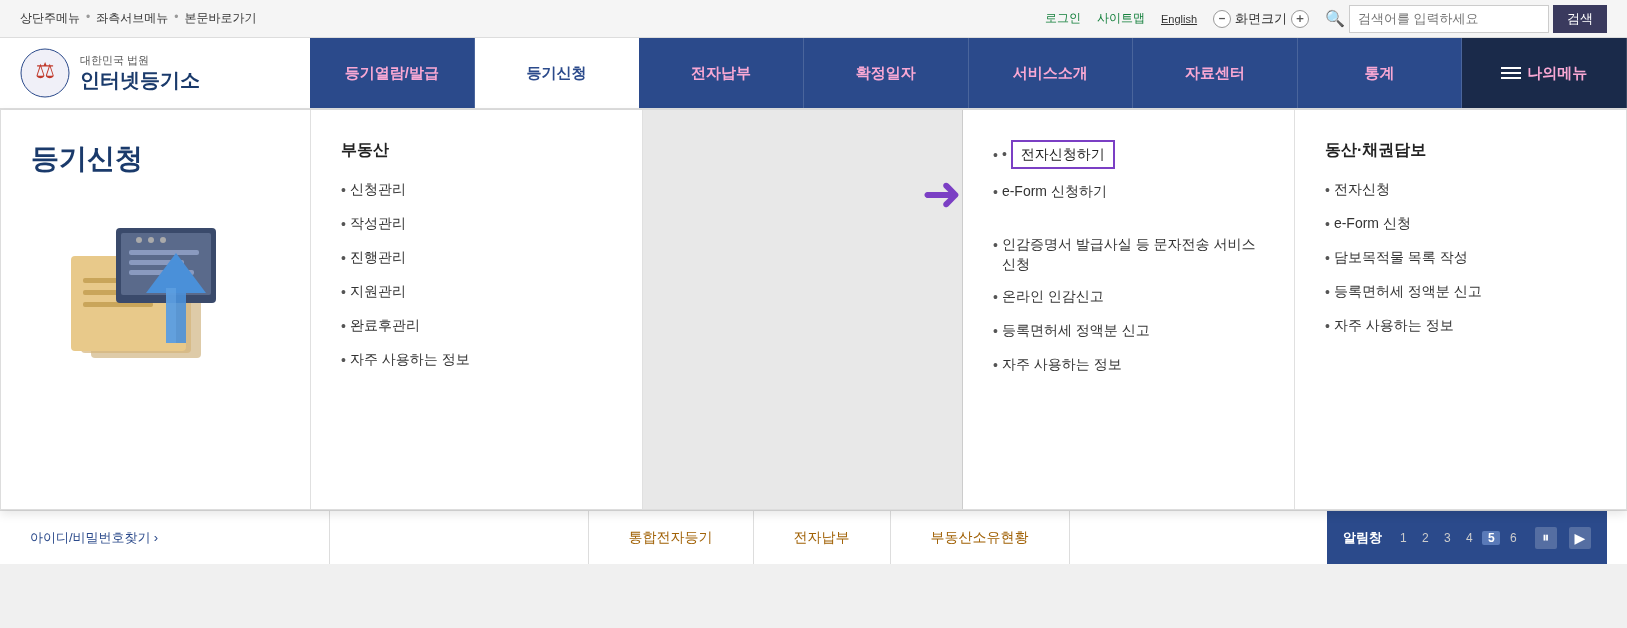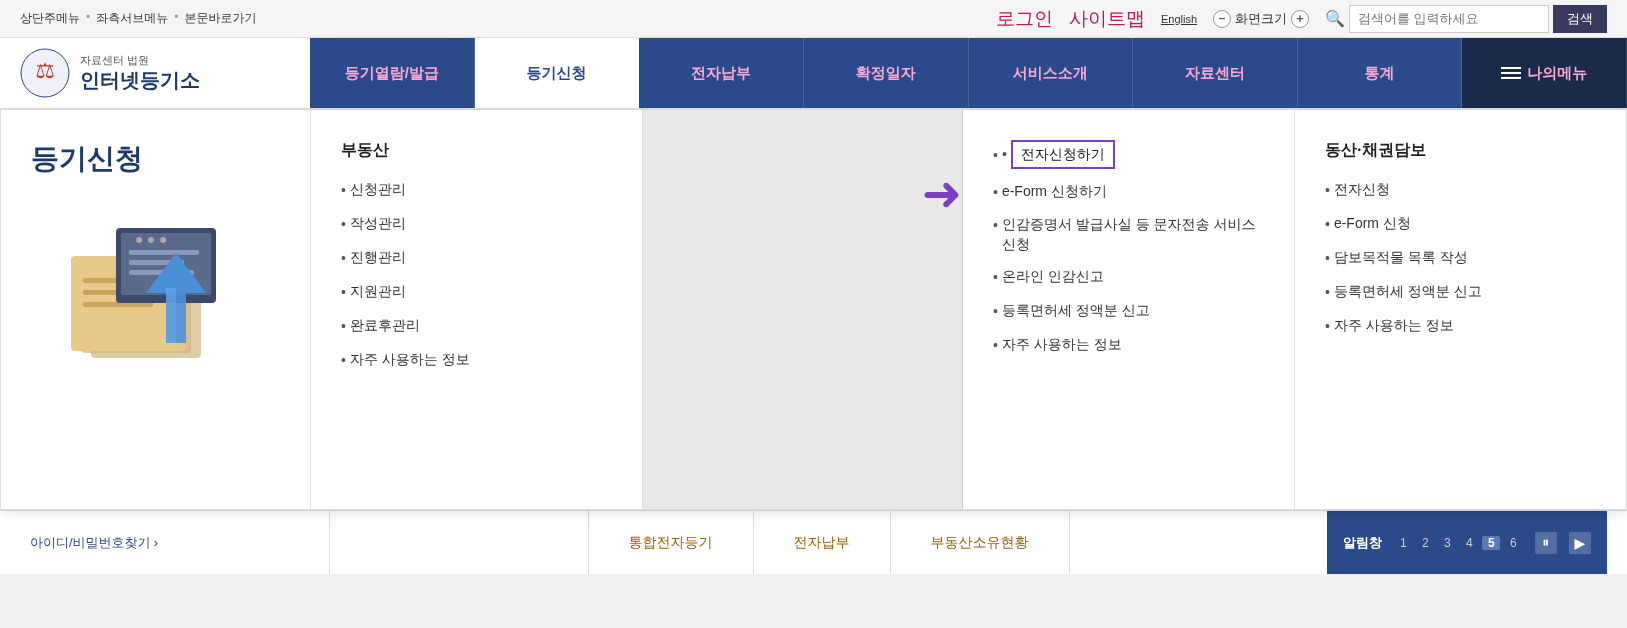--- a/index.html
+++ b/index.html
@@ -29,22 +29,22 @@
       color: #555;
     }
     .top-bar-left span { color: #333; }
     .top-bar-left .dot { color: #999; }
     .top-bar-right {
       display: flex;
       align-items: center;
       gap: 16px;
     }
     .top-bar-right .link {
-      font-size: 19px;
-      color: #be185d;
+      font-size: 12px;
+      color: #15803d;
       cursor: pointer;
       text-decoration: none;
     }
     .top-bar-right .english { font-size: 11px; color: #333; text-decoration: underline; }
     .screen-size {
       display: flex;
       align-items: center;
       gap: 4px;
       font-size: 13px;
       color: #333;
@@ -262,21 +262,21 @@
       background: #e8e8e8;
       border-right: 1px solid #ccc;
     }
 
     
     .bottom-bar {
       background: #fff;
       border-top: 1px solid #ddd;
       display: flex;
       align-items: center;
-      height: 64px;
+      height: 54px;
       padding: 0 20px;
       gap: 0;
     }
     .bottom-bar-left {
       min-width: 310px;
       border-right: 1px solid #ddd;
       display: flex;
       align-items: center;
       height: 100%;
       padding: 0 10px;
@@ -390,21 +390,21 @@
 </div>
 
 <div class="header">
   <div class="logo-area">
 
     <svg class="logo-icon" viewBox="0 0 50 50" xmlns="http://www.w3.org/2000/svg">
       <circle cx="25" cy="25" r="24" fill="#f0f0f8" stroke="#2b4a8b" stroke-width="1"></circle>
       <text x="25" y="30" text-anchor="middle" font-size="22" fill="#c0392b">⚖</text>
     </svg>
     <div class="logo-text">
-      <span class="top-text">자료센터 법원</span>
+      <span class="top-text">대한민국 법원</span>
       <span class="main-text">인터넷등기소</span>
     </div>
   </div>
   <nav class="nav">
     <div class="nav-item">
       <span>등기열람/발급</span>
     </div>
     <div class="nav-item active">
       <span>등기신청</span>
     </div>
@@ -502,21 +502,21 @@
 
   <div class="dropdown-col">
     <ul class="col-items">
       <li class="highlighted" style="list-style:none; display:flex; align-items:center; gap:4px;">
         <span style="color:#555;">•</span>
         <span class="highlighted-box">전자신청하기</span>
       </li>
       <li>
           <span>e-Form 신청하기</span>
         </li>
-      <li style="line-height:1.4;">
+      <li style="line-height:1.4;margin-top:20px;">
           <span>인감증명서 발급사실 등 문자전송 서비스 신청</span>
         </li>
       <li>
           <span>온라인 인감신고</span>
         </li>
       <li>
           <span>등록면허세 정액분 신고</span>
         </li>
       <li>
           <span>자주 사용하는 정보</span>

